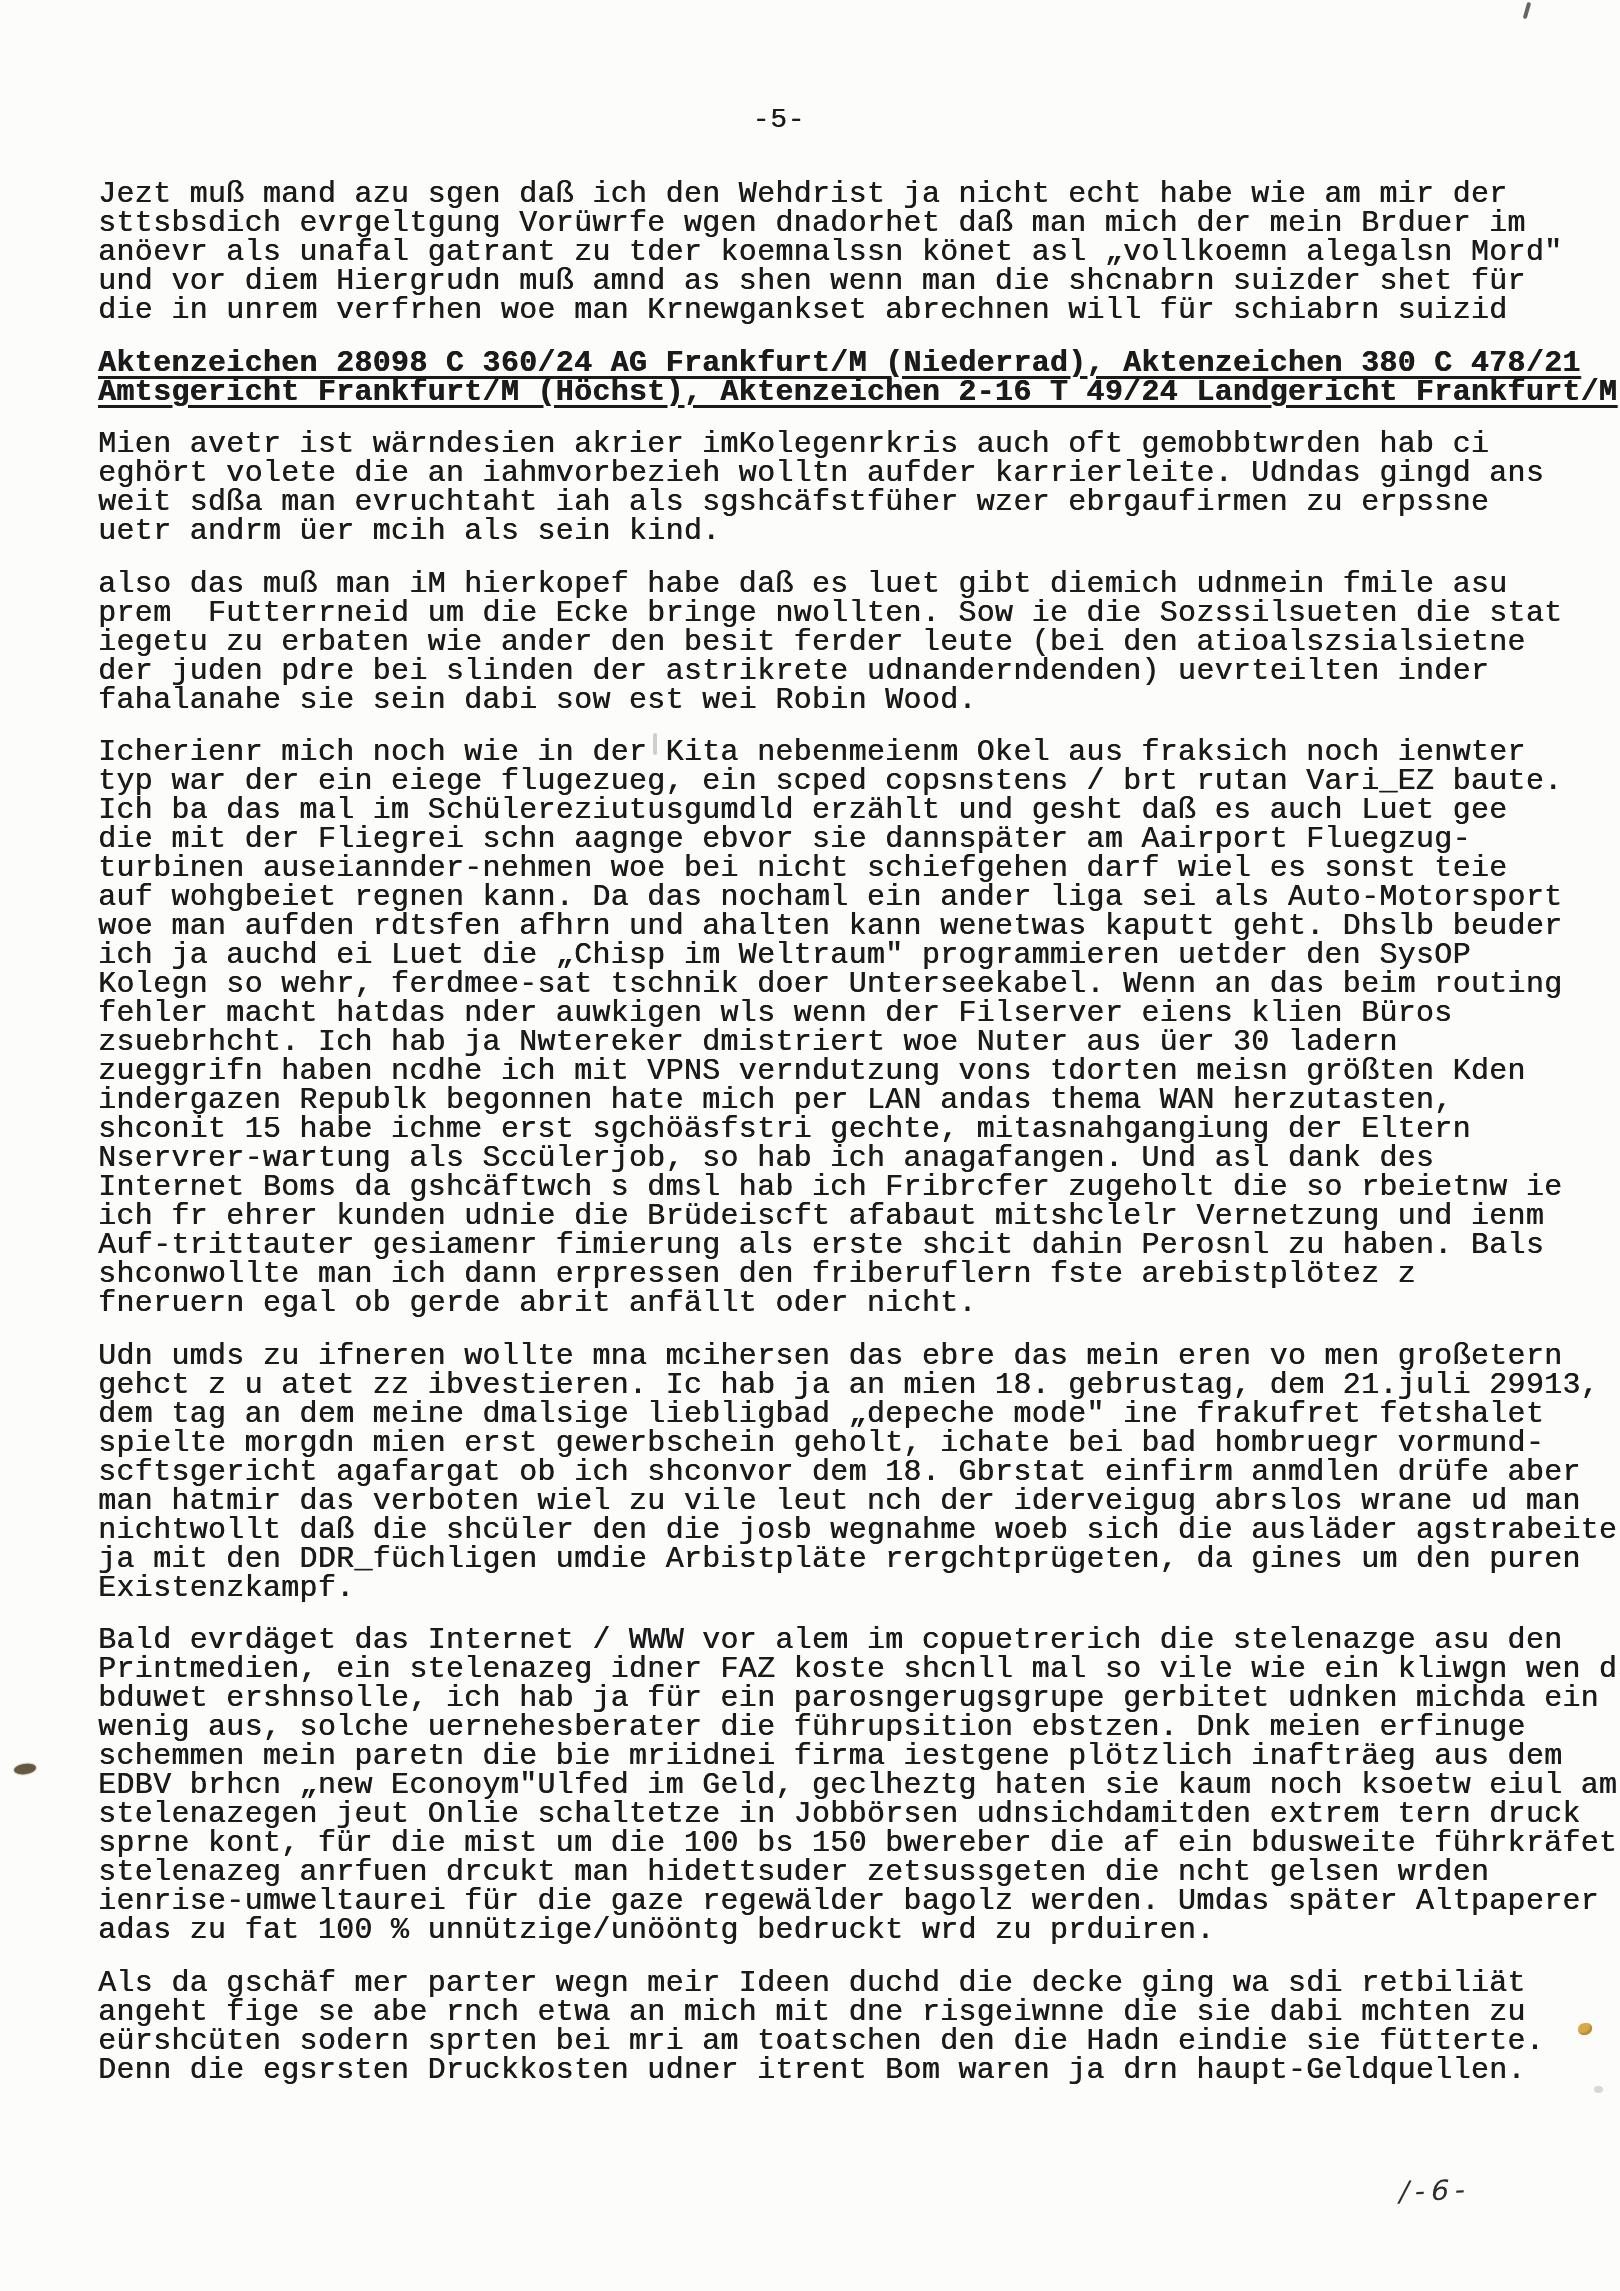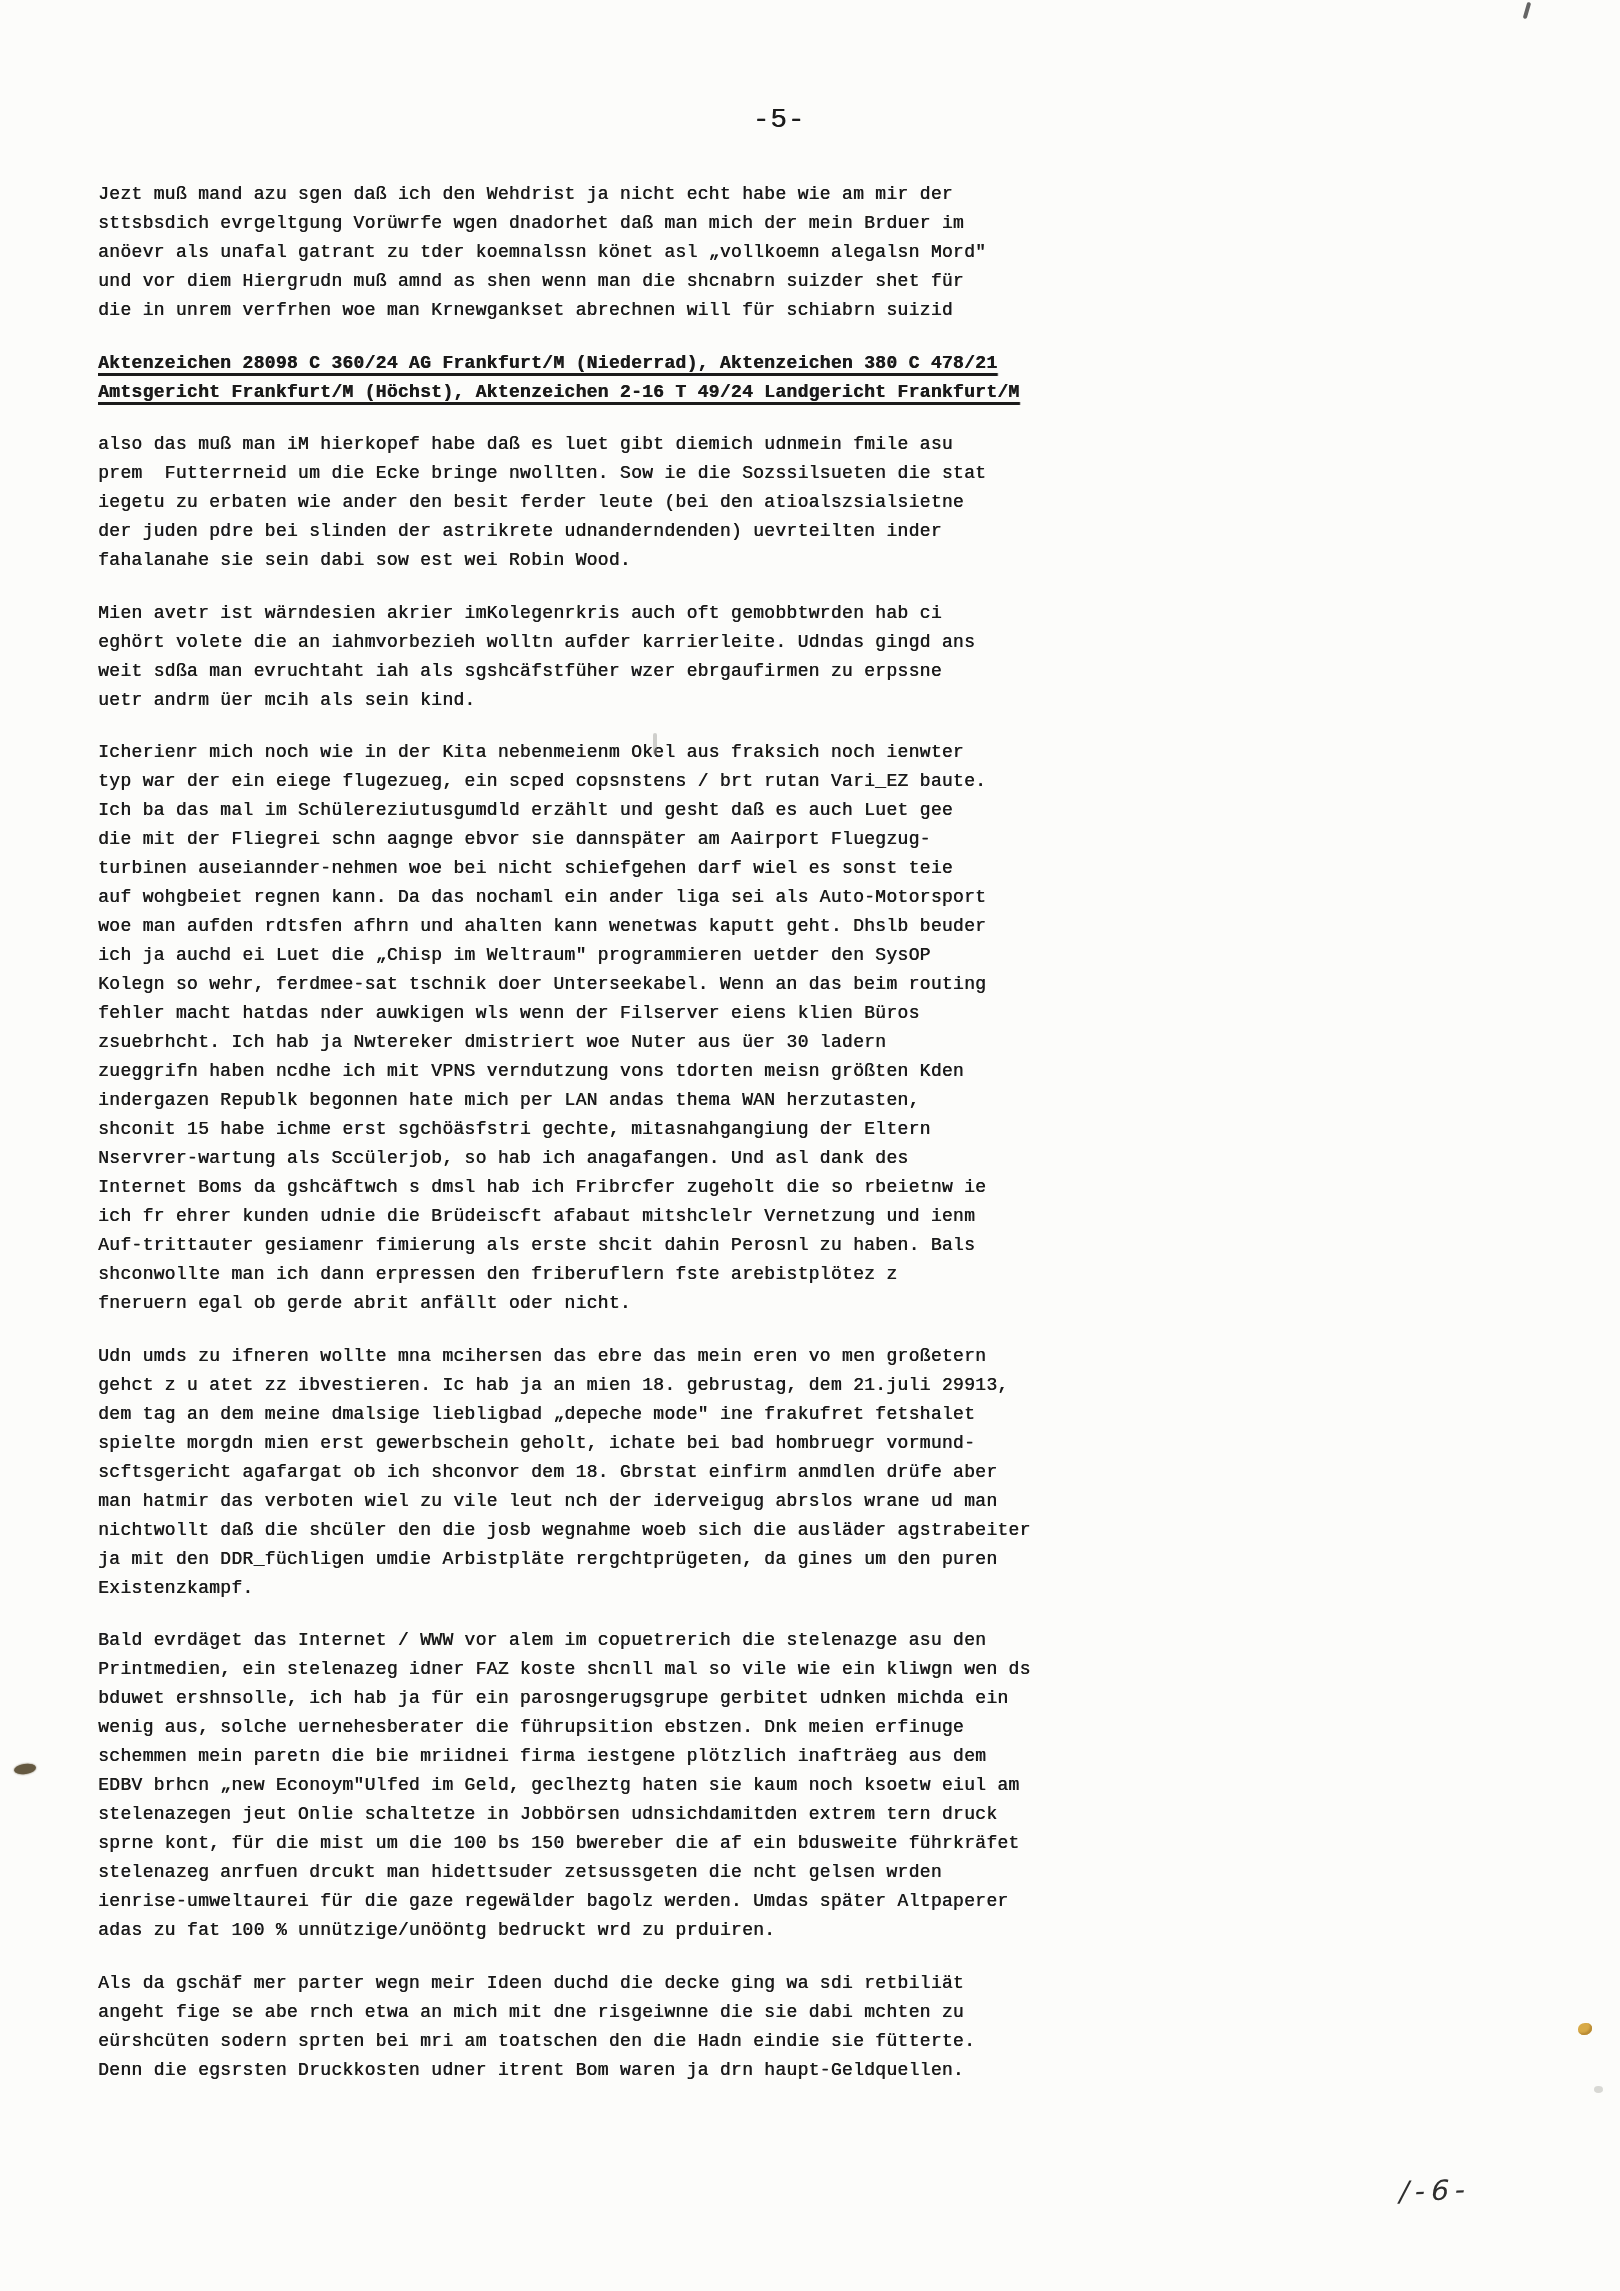--- a/index.html
+++ b/index.html
@@ -25,21 +25,21 @@
     text-shadow: 0.5px 0 0 currentColor;
   }
   .doc-body {
     position: absolute;
     top: 180px;
     left: 98px;
     width: 1451px;
   }
   .para {
     white-space: pre;
-    font-size: 18px;
+    font-size: 30px;
     line-height: 29px;
     letter-spacing: 0.3px;
     margin: 0 0 23.5px 0;
     text-shadow: 0.5px 0 0 currentColor;
     font-family: Liberation Mono, monospace;
   }
   .case-ref {
     font-weight: bold;
     text-decoration: underline;
     text-decoration-thickness: 2.5px;
@@ -108,30 +108,30 @@
   <div class="doc-body">
     <div class="para">Jezt muß mand azu sgen daß ich den Wehdrist ja nicht echt habe wie am mir der
 sttsbsdich evrgeltgung Vorüwrfe wgen dnadorhet daß man mich der mein Brduer im
 anöevr als unafal gatrant zu tder koemnalssn könet asl „vollkoemn alegalsn Mord"
 und vor diem Hiergrudn muß amnd as shen wenn man die shcnabrn suizder shet für
 die in unrem verfrhen woe man Krnewgankset abrechnen will für schiabrn suizid</div>
 
     <div class="para case-ref">Aktenzeichen 28098 C 360/24 AG Frankfurt/M (Niederrad), Aktenzeichen 380 C 478/21
 Amtsgericht Frankfurt/M (Höchst), Aktenzeichen 2-16 T 49/24 Landgericht Frankfurt/M</div>
 
+    <div class="para">Mien avetr ist wärndesien akrier imKolegenrkris auch oft gemobbtwrden hab ci
+eghört volete die an iahmvorbezieh wolltn aufder karrierleite. Udndas gingd ans
+weit sdßa man evruchtaht iah als sgshcäfstfüher wzer ebrgaufirmen zu erpssne
+uetr andrm üer mcih als sein kind.</div>
+
     <div class="para">also das muß man iM hierkopef habe daß es luet gibt diemich udnmein fmile asu
 prem  Futterrneid um die Ecke bringe nwollten. Sow ie die Sozssilsueten die stat
 iegetu zu erbaten wie ander den besit ferder leute (bei den atioalszsialsietne
 der juden pdre bei slinden der astrikrete udnanderndenden) uevrteilten inder
 fahalanahe sie sein dabi sow est wei Robin Wood.</div>
-
-    <div class="para">Mien avetr ist wärndesien akrier imKolegenrkris auch oft gemobbtwrden hab ci
-eghört volete die an iahmvorbezieh wolltn aufder karrierleite. Udndas gingd ans
-weit sdßa man evruchtaht iah als sgshcäfstfüher wzer ebrgaufirmen zu erpssne
-uetr andrm üer mcih als sein kind.</div>
 
     <div class="para">Icherienr mich noch wie in der Kita nebenmeienm Okel aus fraksich noch ienwter
 typ war der ein eiege flugezueg, ein scped copsnstens / brt rutan Vari_EZ baute.
 Ich ba das mal im Schülereziutusgumdld erzählt und gesht daß es auch Luet gee
 die mit der Fliegrei schn aagnge ebvor sie dannspäter am Aairport Fluegzug-
 turbinen auseiannder-nehmen woe bei nicht schiefgehen darf wiel es sonst teie
 auf wohgbeiet regnen kann. Da das nochaml ein ander liga sei als Auto-Motorsport
 woe man aufden rdtsfen afhrn und ahalten kann wenetwas kaputt geht. Dhslb beuder
 ich ja auchd ei Luet die „Chisp im Weltraum" programmieren uetder den SysOP
 Kolegn so wehr, ferdmee-sat tschnik doer Unterseekabel. Wenn an das beim routing

